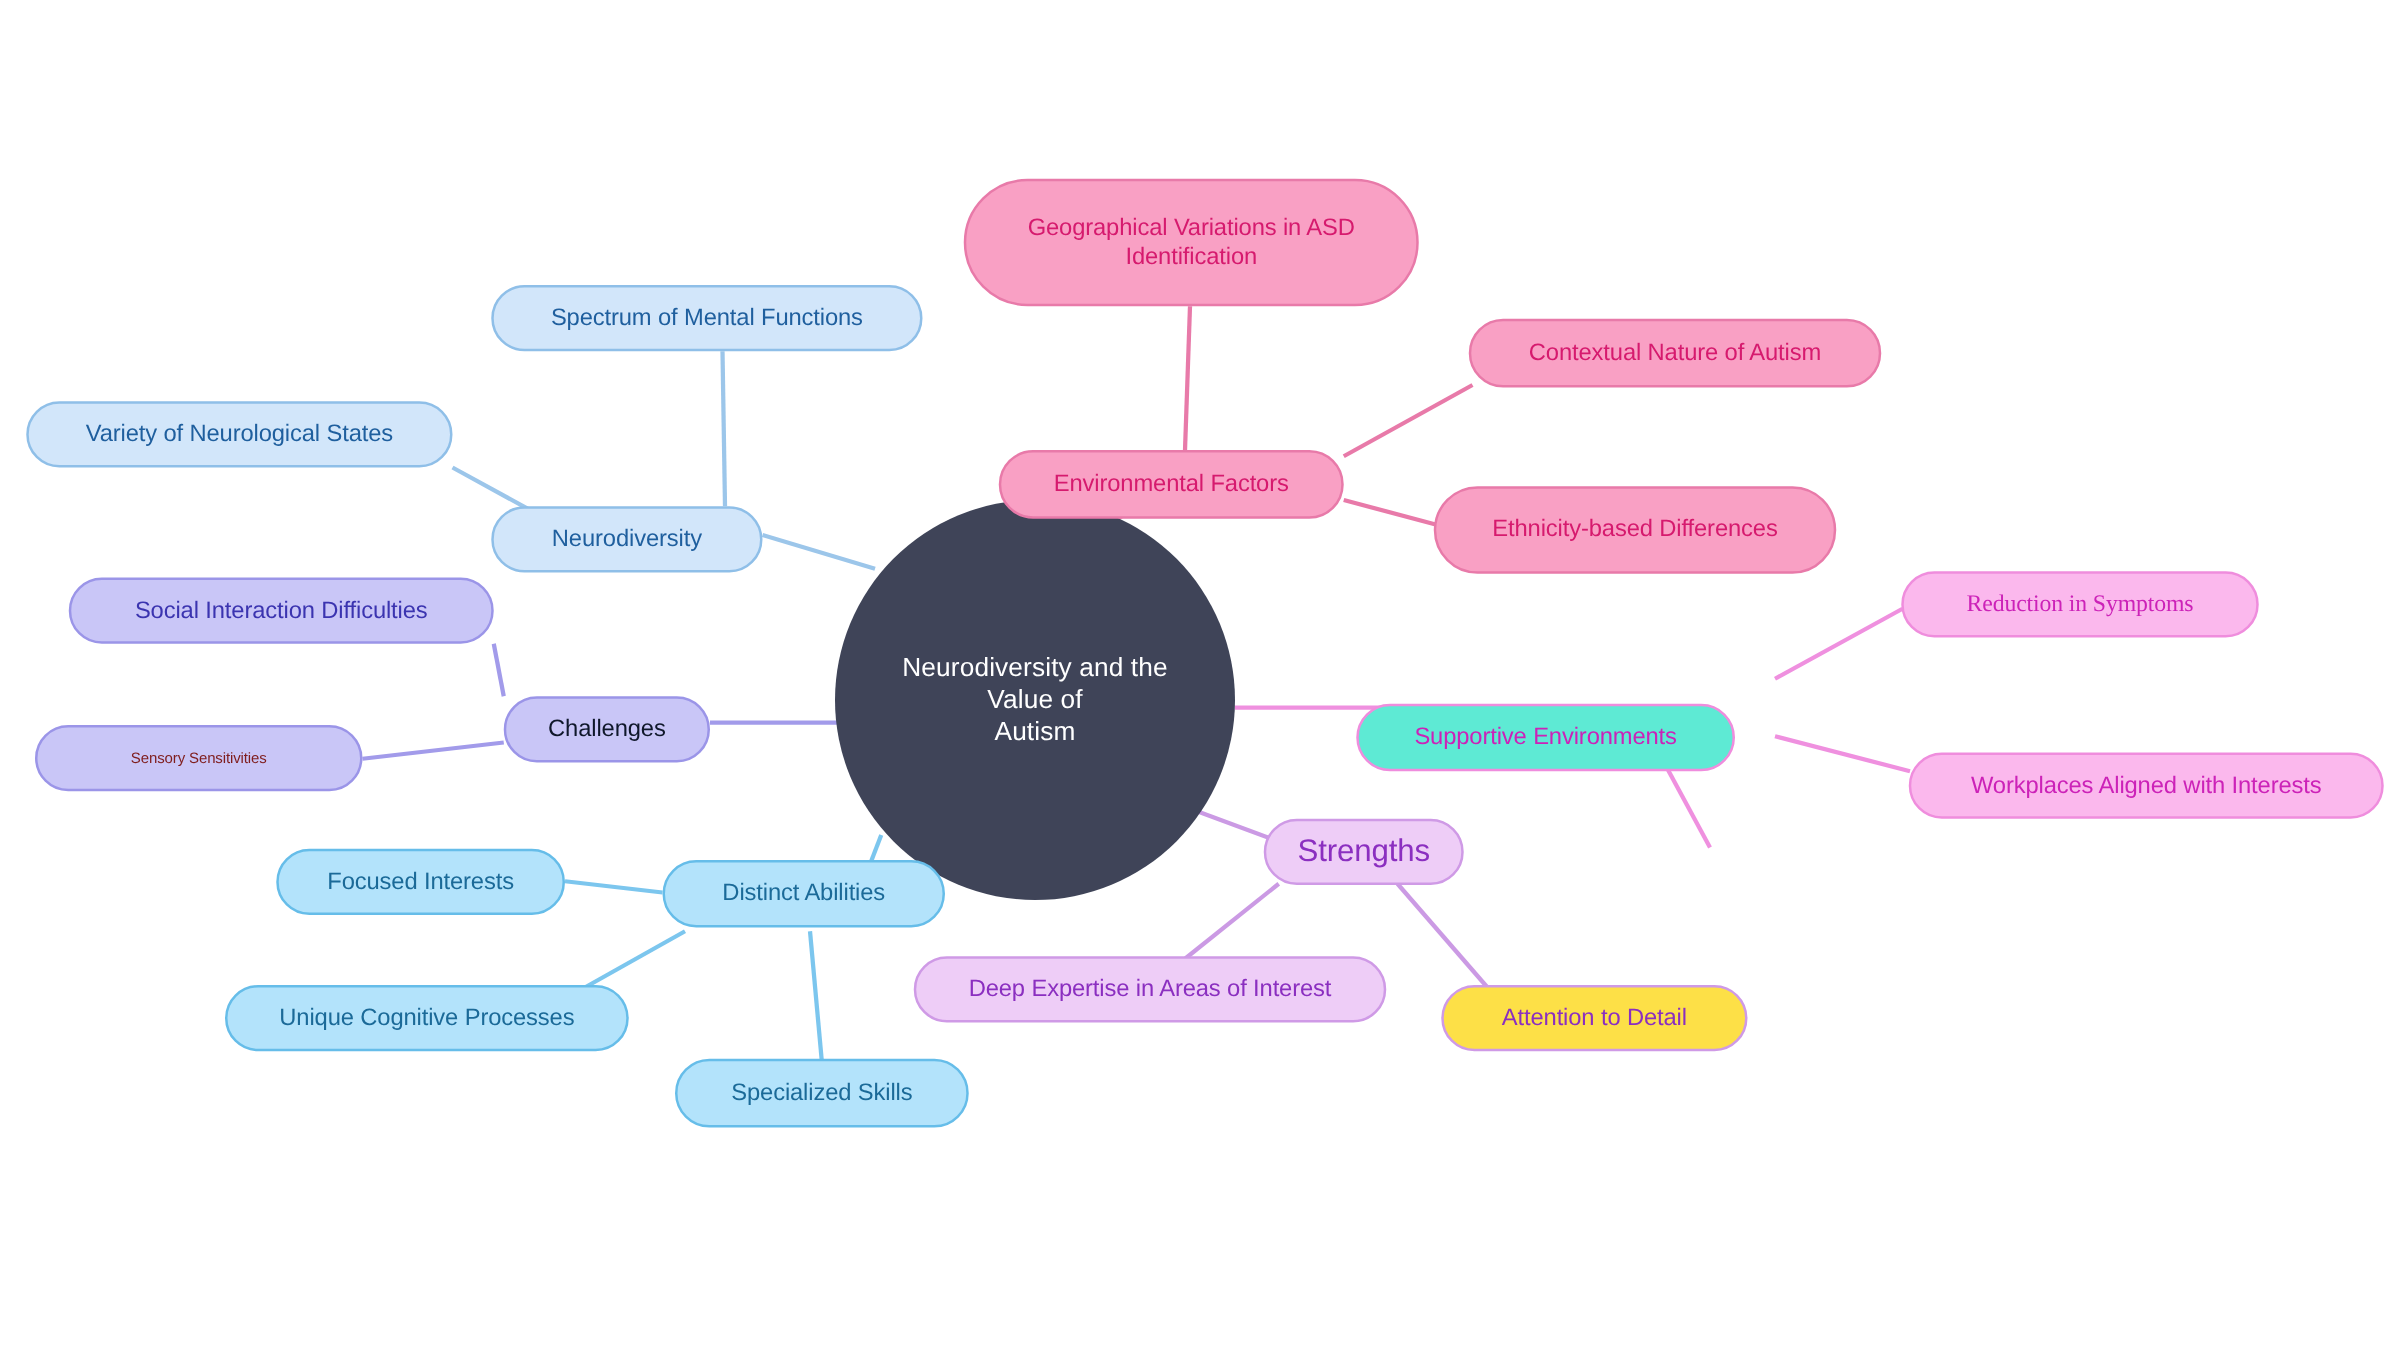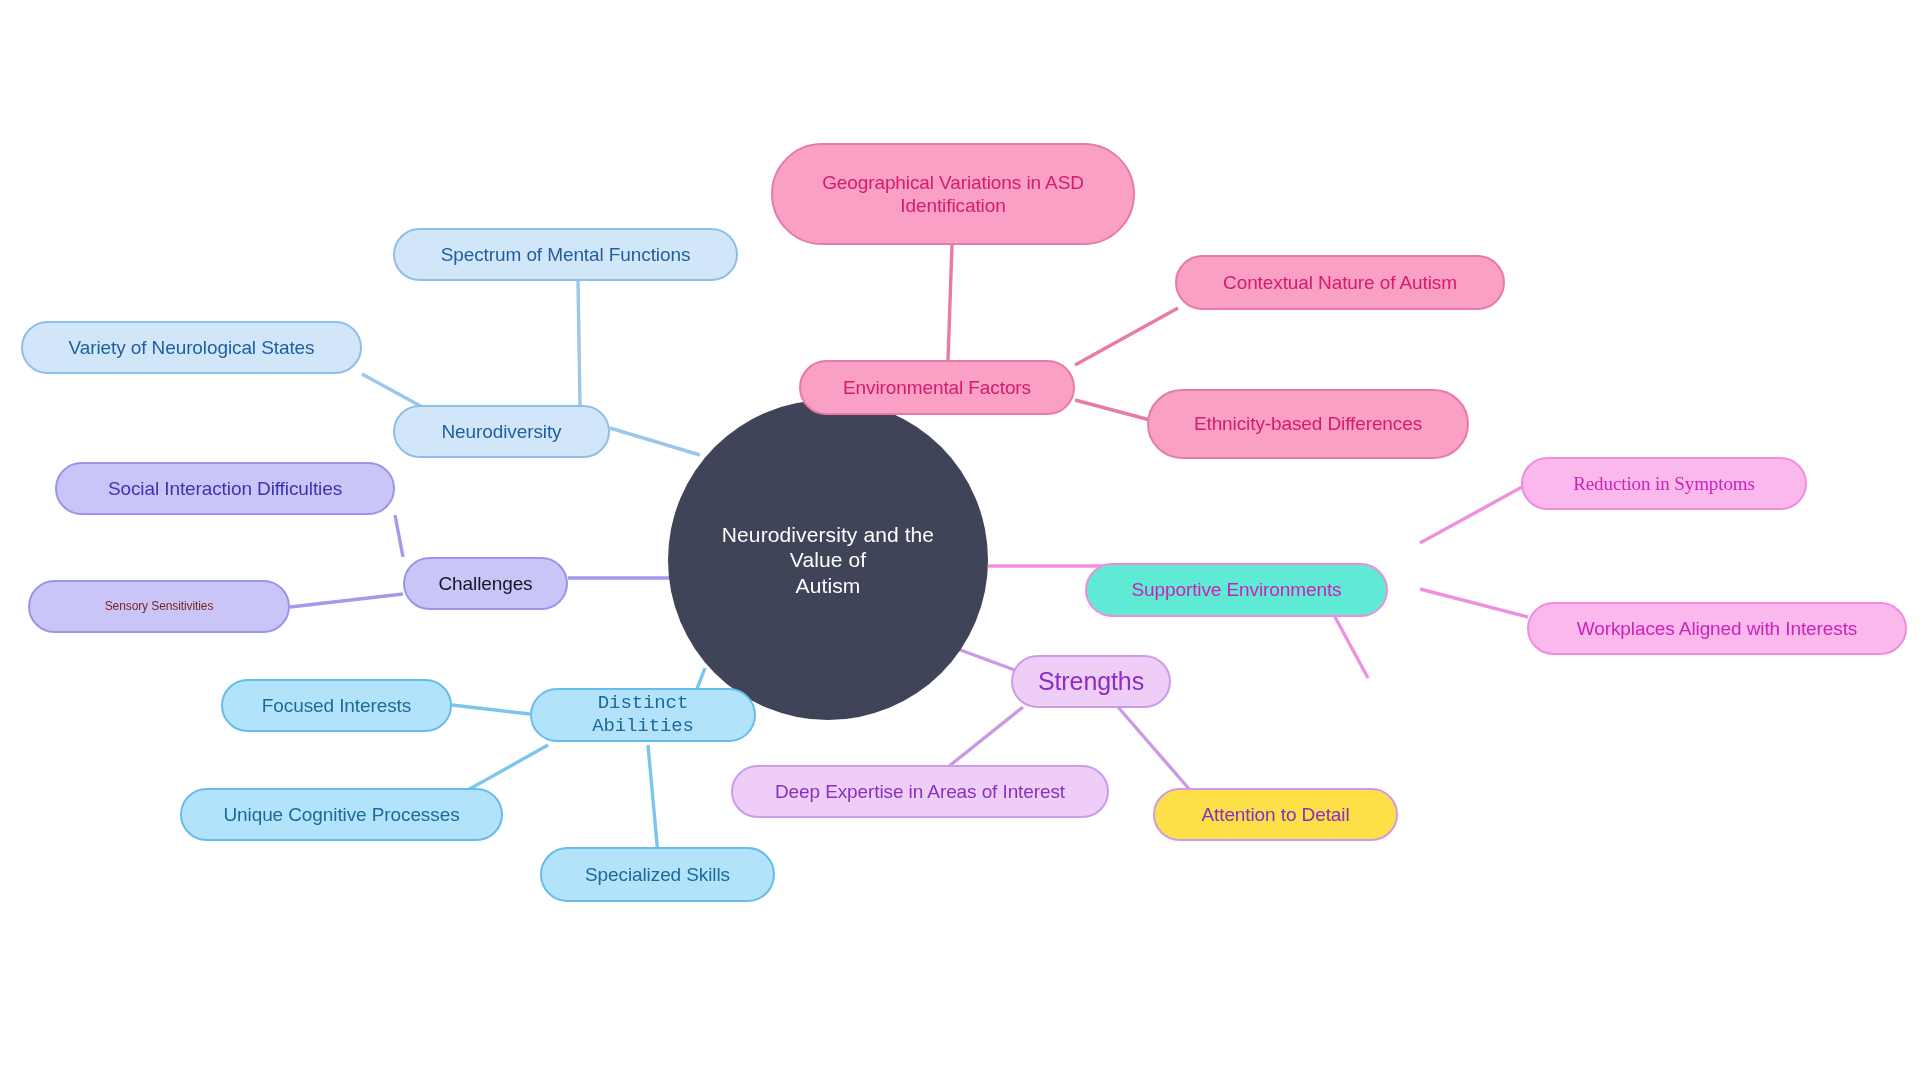--- a/index.html
+++ b/index.html
@@ -82,21 +82,21 @@
   <div class="node" style="left:393px;top:228px;width:345px;height:53px;background:#d2e6fa;border-color:#8fbfe8;color:#1f5f9e;font-size:19px;">Spectrum of Mental Functions</div>
 
   <div class="node" style="left:21px;top:321px;width:341px;height:53px;background:#d2e6fa;border-color:#8fbfe8;color:#1f5f9e;font-size:19px;">Variety of Neurological States</div>
 
   <div class="node" style="left:403px;top:557px;width:165px;height:53px;background:#c9c6f7;border-color:#9b95e8;color:#0f172a;font-size:19px;">Challenges</div>
 
   <div class="node" style="left:55px;top:462px;width:340px;height:53px;background:#c9c6f7;border-color:#9b95e8;color:#3b34b0;font-size:19px;">Social Interaction Difficulties</div>
 
   <div class="node" style="left:28px;top:580px;width:262px;height:53px;background:#c9c6f7;border-color:#9b95e8;color:#7f1d1d;font-size:12px;">Sensory Sensitivities</div>
 
-  <div class="node" style="left:530px;top:688px;width:226px;height:54px;background:#b3e3fb;border-color:#66bde9;color:#1b6a98;font-size:19px;font-family:Liberation Mono, monospace;">Distinct Abilities</div>
+  <div class="node" style="left:530px;top:688px;width:226px;height:54px;background:#b3e3fb;border-color:#66bde9;color:#1b6a98;font-size:19px;">Distinct Abilities</div>
 
   <div class="node" style="left:221px;top:679px;width:231px;height:53px;background:#b3e3fb;border-color:#66bde9;color:#1b6a98;font-size:19px;">Focused Interests</div>
 
   <div class="node" style="left:180px;top:788px;width:323px;height:53px;background:#b3e3fb;border-color:#66bde9;color:#1b6a98;font-size:19px;">Unique Cognitive Processes</div>
 
   <div class="node" style="left:540px;top:847px;width:235px;height:55px;background:#b3e3fb;border-color:#66bde9;color:#1b6a98;font-size:19px;">Specialized Skills</div>
 
   <div class="node" style="left:1011px;top:655px;width:160px;height:53px;background:#eecdf7;border-color:#cf9ae6;color:#8b2fc0;font-size:25px;">Strengths</div>
 
   <div class="node" style="left:731px;top:765px;width:378px;height:53px;background:#eecdf7;border-color:#cf9ae6;color:#8b2fc0;font-size:19px;">Deep Expertise in Areas of Interest</div>

